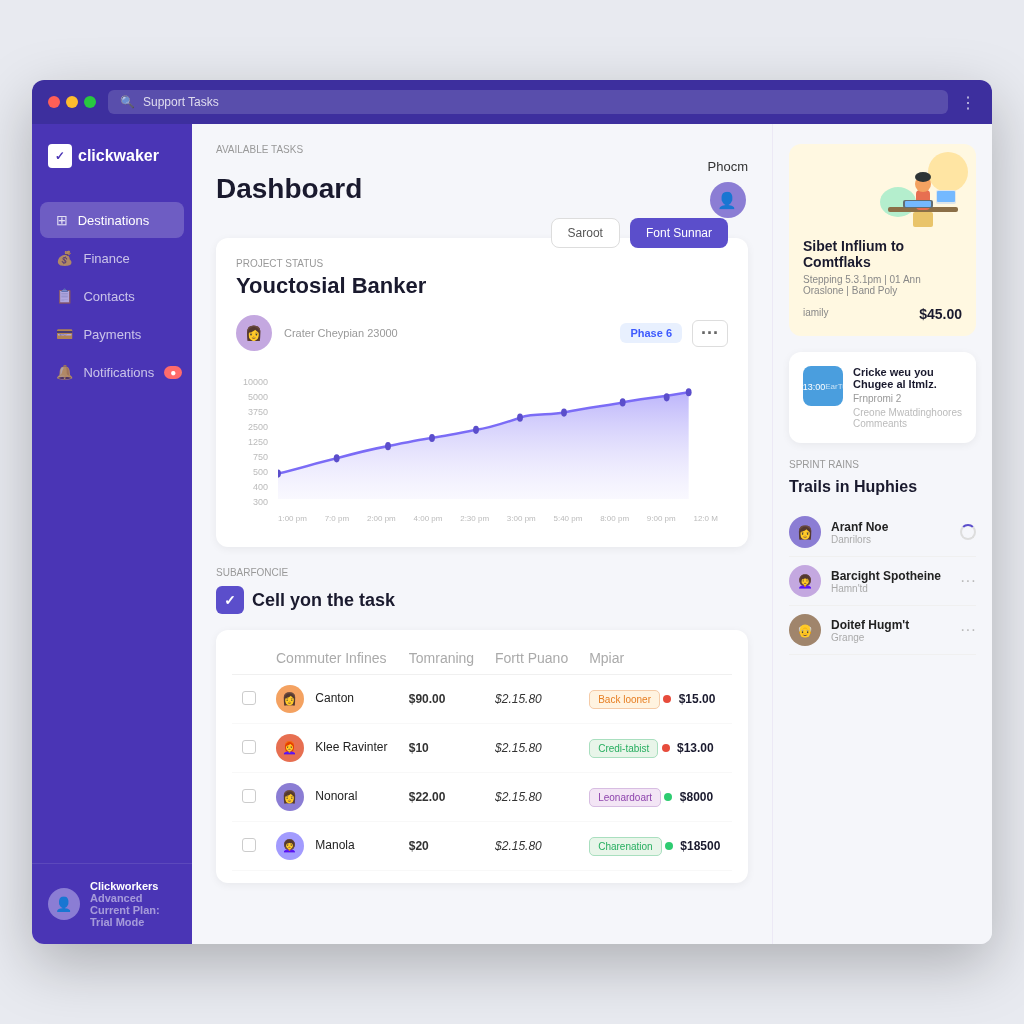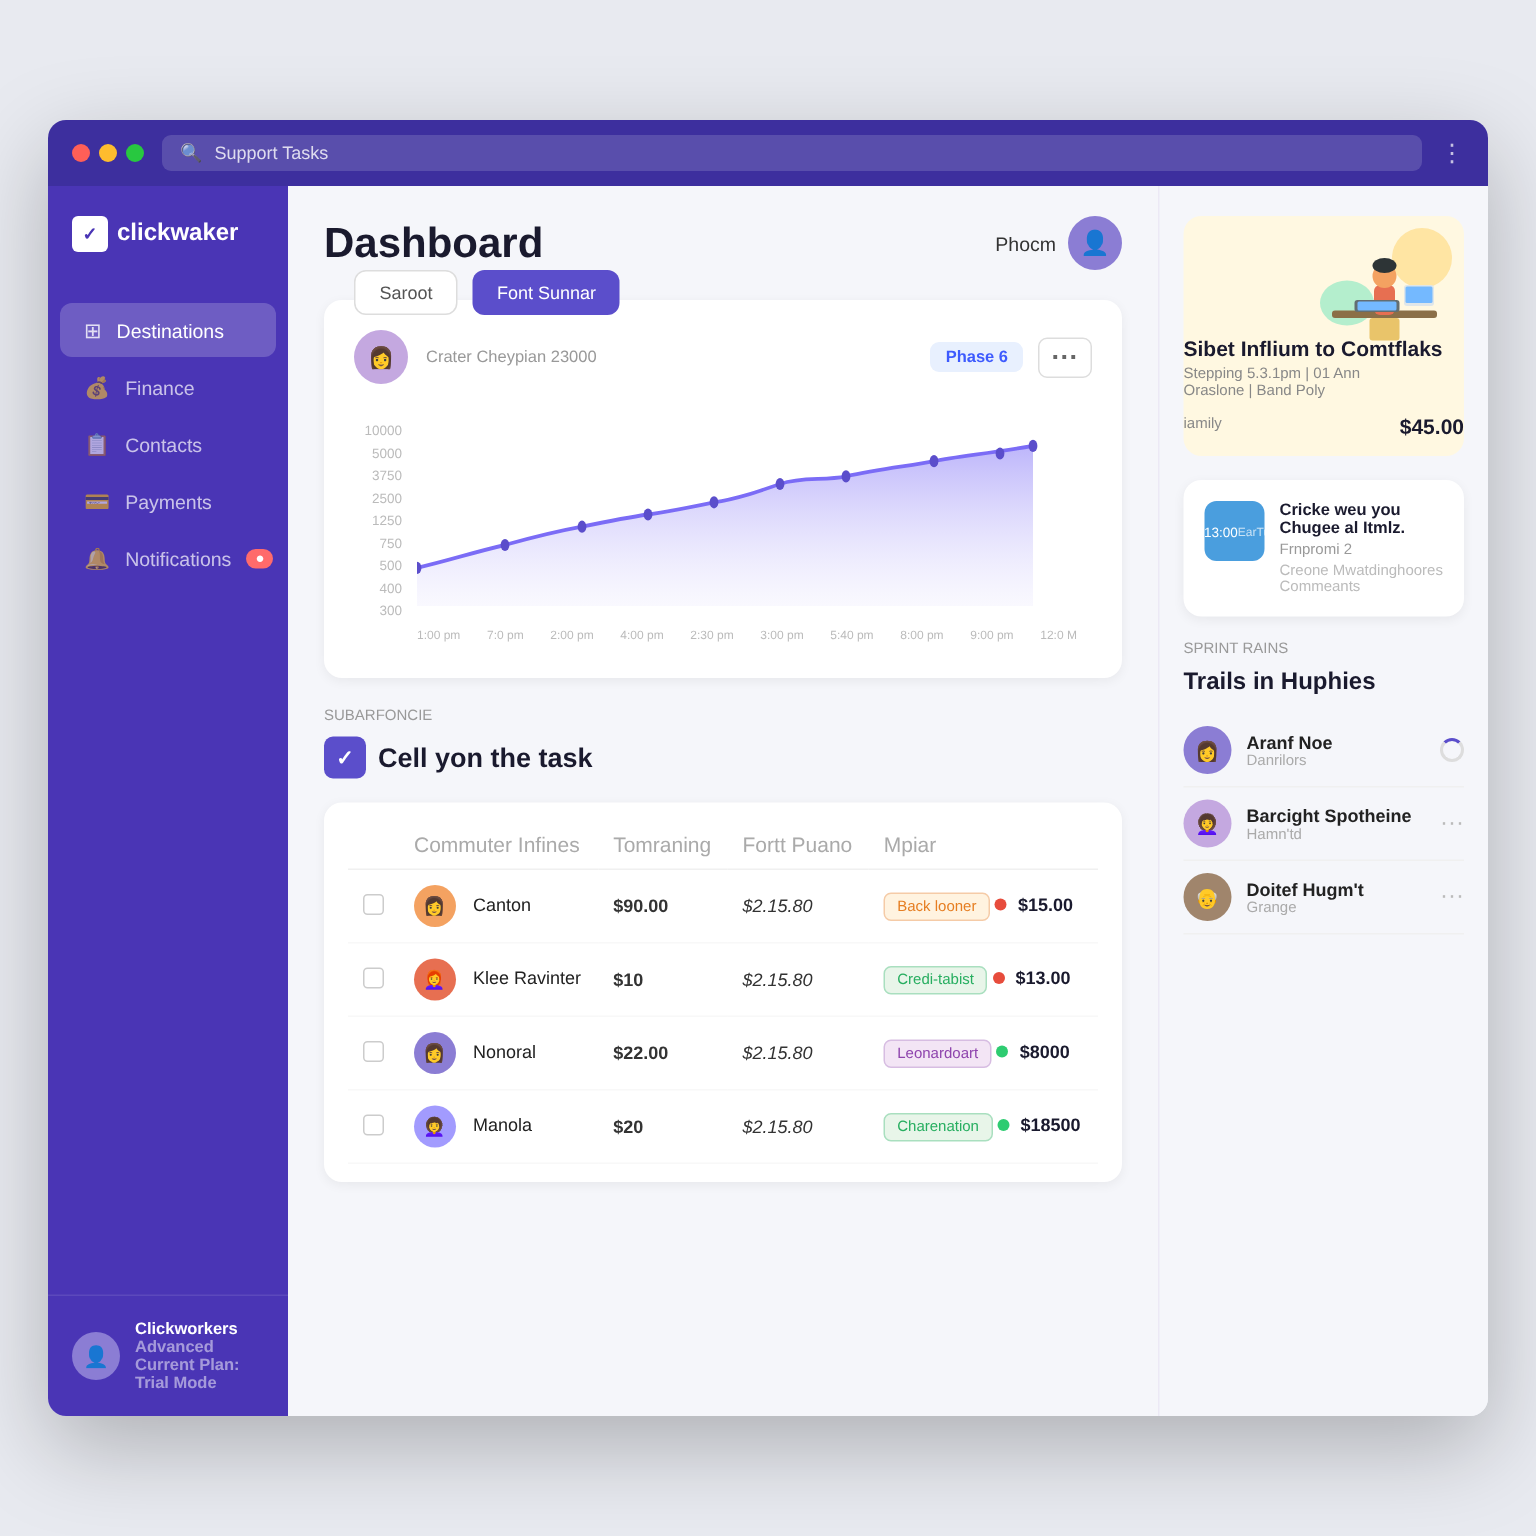--- a/index.html
+++ b/index.html
@@ -129,21 +129,21 @@
       padding: 20px 24px;
     }
     .breadcrumb { font-size: 10px; color: #999; margin-bottom: 4px; }
     .page-header {
       display: flex;
       align-items: center;
       justify-content: space-between;
       margin-bottom: 20px;
     }
     .page-title { font-size: 28px; font-weight: 700; color: #1a1a2e; }
-    .header-user { display: flex; align-items: center; gap: 8px; }
+    .header-user { display: flex; align-items: center; gap: 8px; flex-direction: column; }
     .header-avatar {
       width: 36px;
       height: 36px;
       border-radius: 50%;
       background: #8b7dd4;
       display: flex;
       align-items: center;
       justify-content: center;
       font-size: 16px;
     }
@@ -321,20 +321,21 @@
       padding: 20px 16px;
       border-left: 1px solid #ece9f5;
       display: flex;
       flex-direction: column;
       gap: 16px;
     }
     
     .illus-card {
       background: #fff8e1;
       border-radius: 12px;
+      padding: 14px;
       position: relative;
       overflow: hidden;
       min-height: 160px;
     }
     .illus-title { font-size: 14px; font-weight: 700; color: #1a1a2e; margin-top: 80px; margin-bottom: 4px; }
     .illus-sub { font-size: 10px; color: #888; }
     .illus-price { font-size: 14px; font-weight: 700; color: #1a1a2e; margin-top: 4px; }
     .illus-graphic {
       position: absolute;
       top: 8px;
@@ -453,30 +454,35 @@
         <div class="sidebar-avatar">👤</div>
         <div class="sidebar-user-info">
           <div class="sidebar-user-name">Clickworkers</div>
           <div class="sidebar-user-role">Advanced</div>
           <div class="sidebar-user-role">Current Plan: Trial Mode</div>
         </div>
       </div>
     </div>
 
     <div class="main-content">
+      <div class="breadcrumb">AVAILABLE TASKS</div>
       <div class="page-header">
         <h1 class="page-title">Dashboard</h1>
         <div class="header-user">
           <span style="font-size:13px;color:#333;">Phocm</span>
           <div class="header-avatar">👤</div>
         </div>
       </div>
 
       <div class="project-card">
         <div style="display:flex;justify-content:space-between;align-items:flex-start;">
+          <div>
+            <div class="project-label">Project status</div>
+            <div class="project-title">Youctosial Banker</div>
+          </div>
           <div class="project-actions">
             <button class="btn-outline">Saroot</button>
             <button class="btn-primary">Font Sunnar</button>
           </div>
         </div>
         <div class="project-info">
           <div class="project-avatar">👩</div>
           <div class="project-meta">
             <div class="project-sub">Crater Cheypian 23000</div>
           </div>

